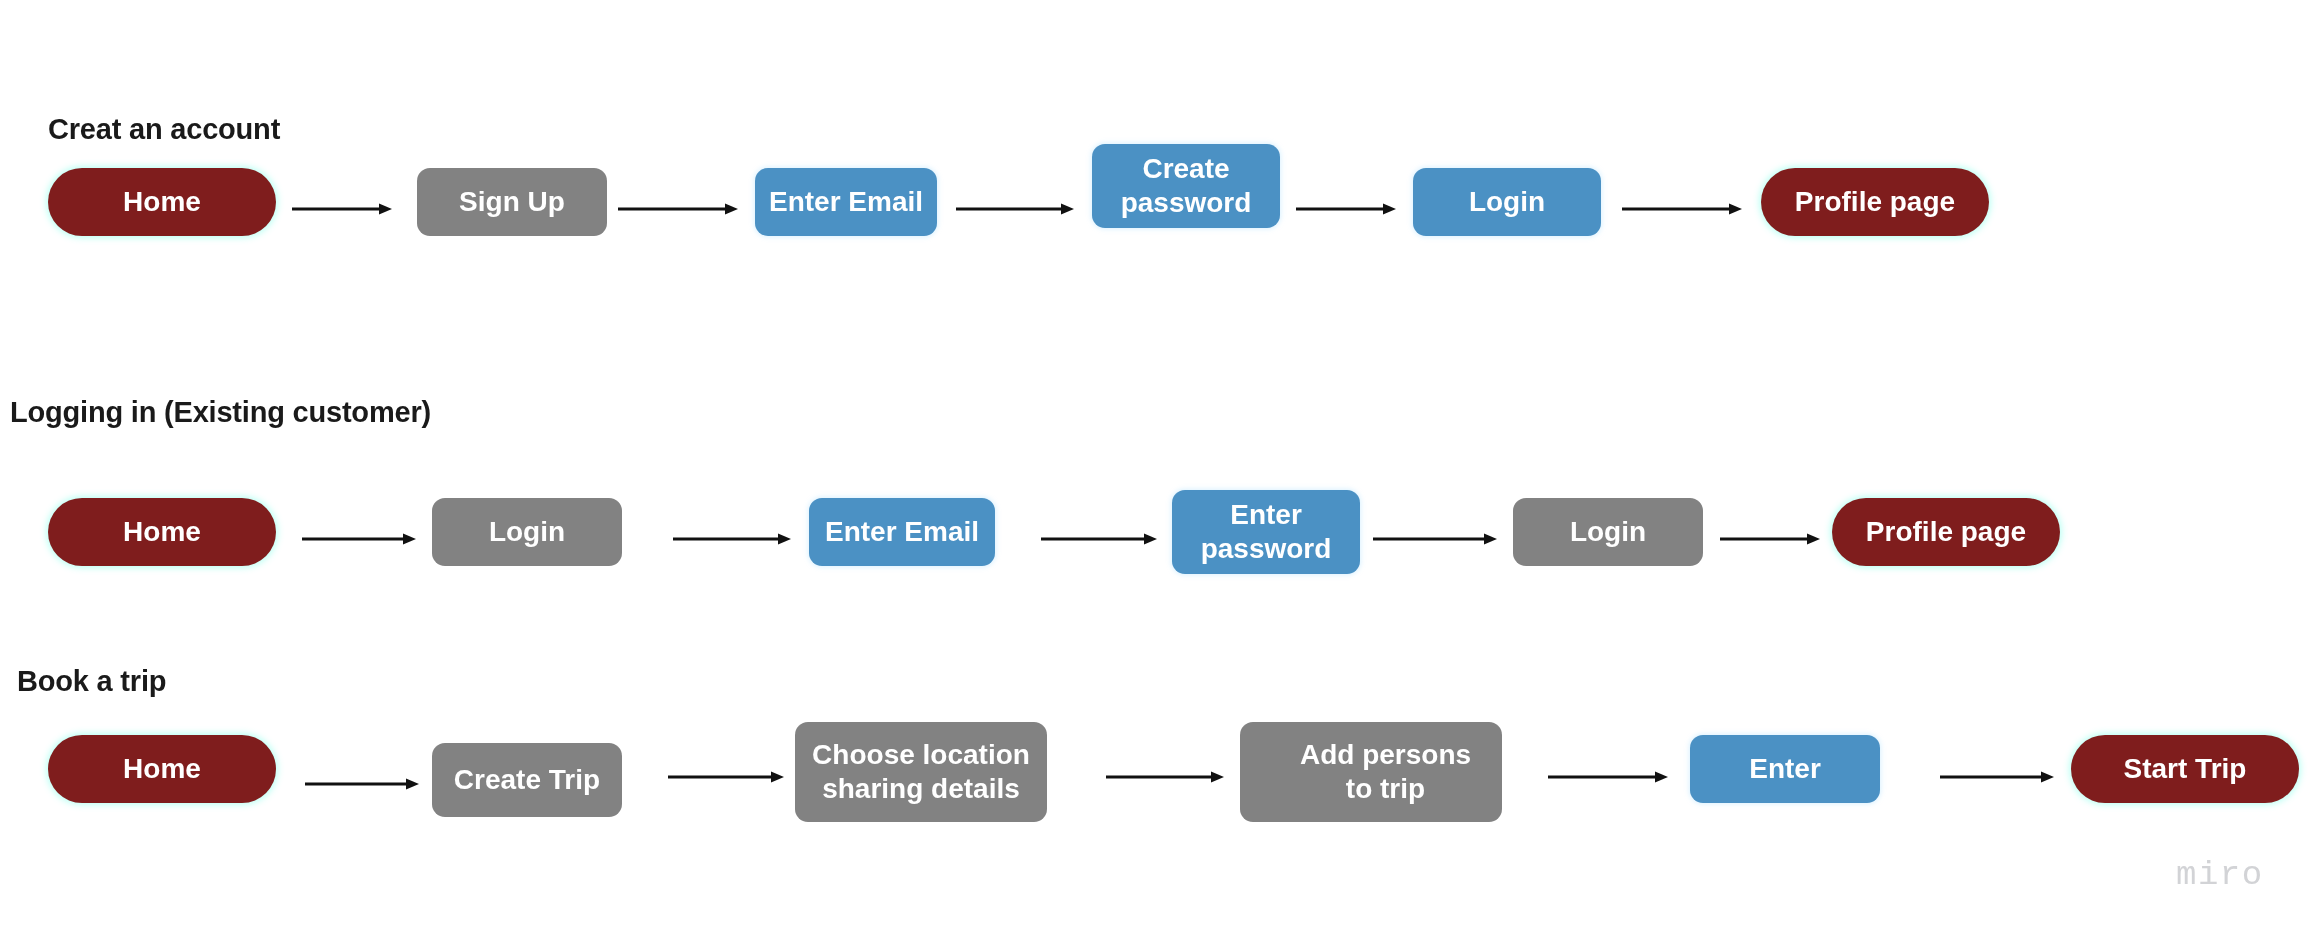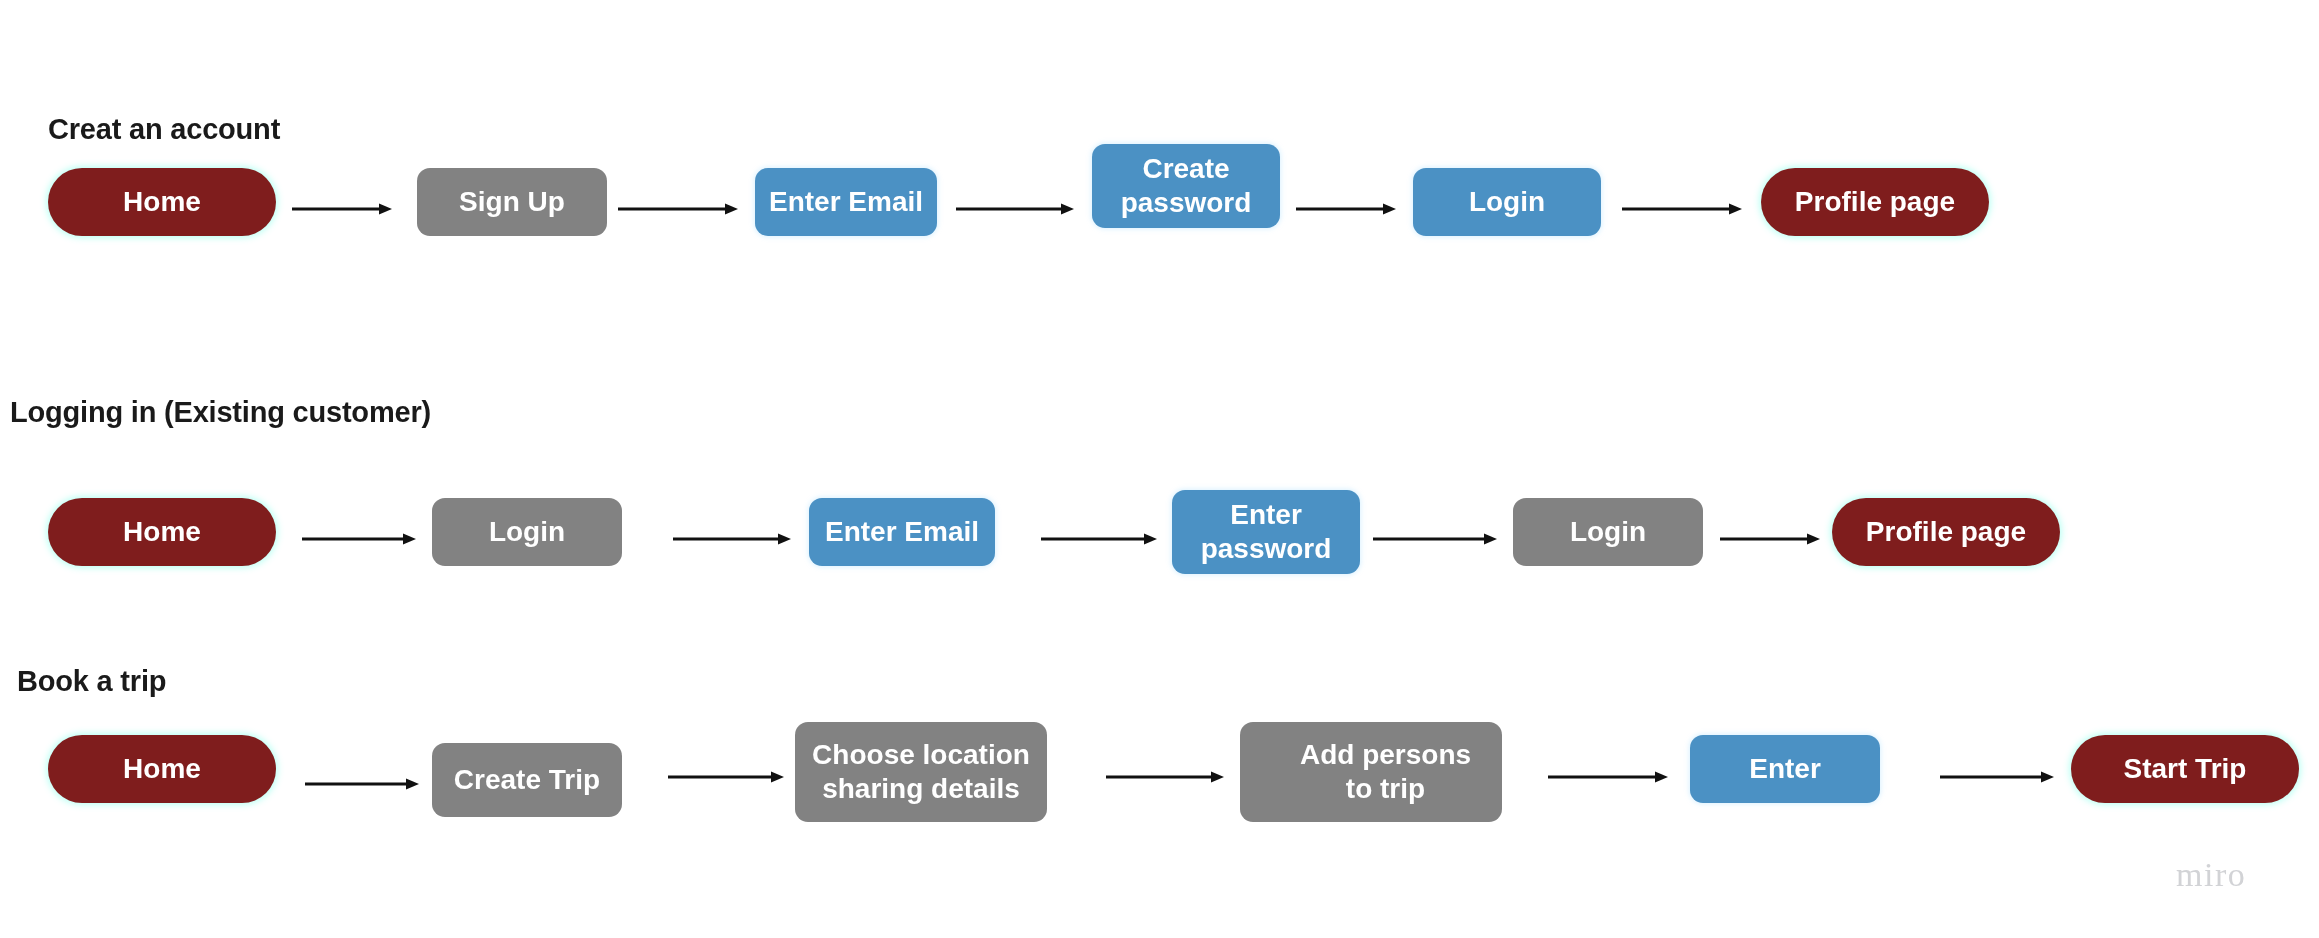--- a/index.html
+++ b/index.html
@@ -63,21 +63,21 @@
     position: absolute;
     height: 14px;
     display: block;
   }
 
   .watermark {
     position: absolute;
     font-size: 34px;
     color: #d2d3d6;
     letter-spacing: 1.5px;
-    font-family: Liberation Serif, serif;
+    font-family: Liberation Mono, monospace;
   }
 </style>
 </head>
 <body>
 
 <div id="canvas">
     <div class="section-title" style="left: 48px; top: 113px;">Creat an account</div>
     <div class="section-title" style="left: 10px; top: 396px;">Logging in (Existing customer)</div>
     <div class="section-title" style="left: 17px; top: 665px;">Book a trip</div>
     <div class="arrow" style="left: 292px; top: 202px; width: 100px;"><svg width="100" height="14" viewBox="0 0 100 14">

